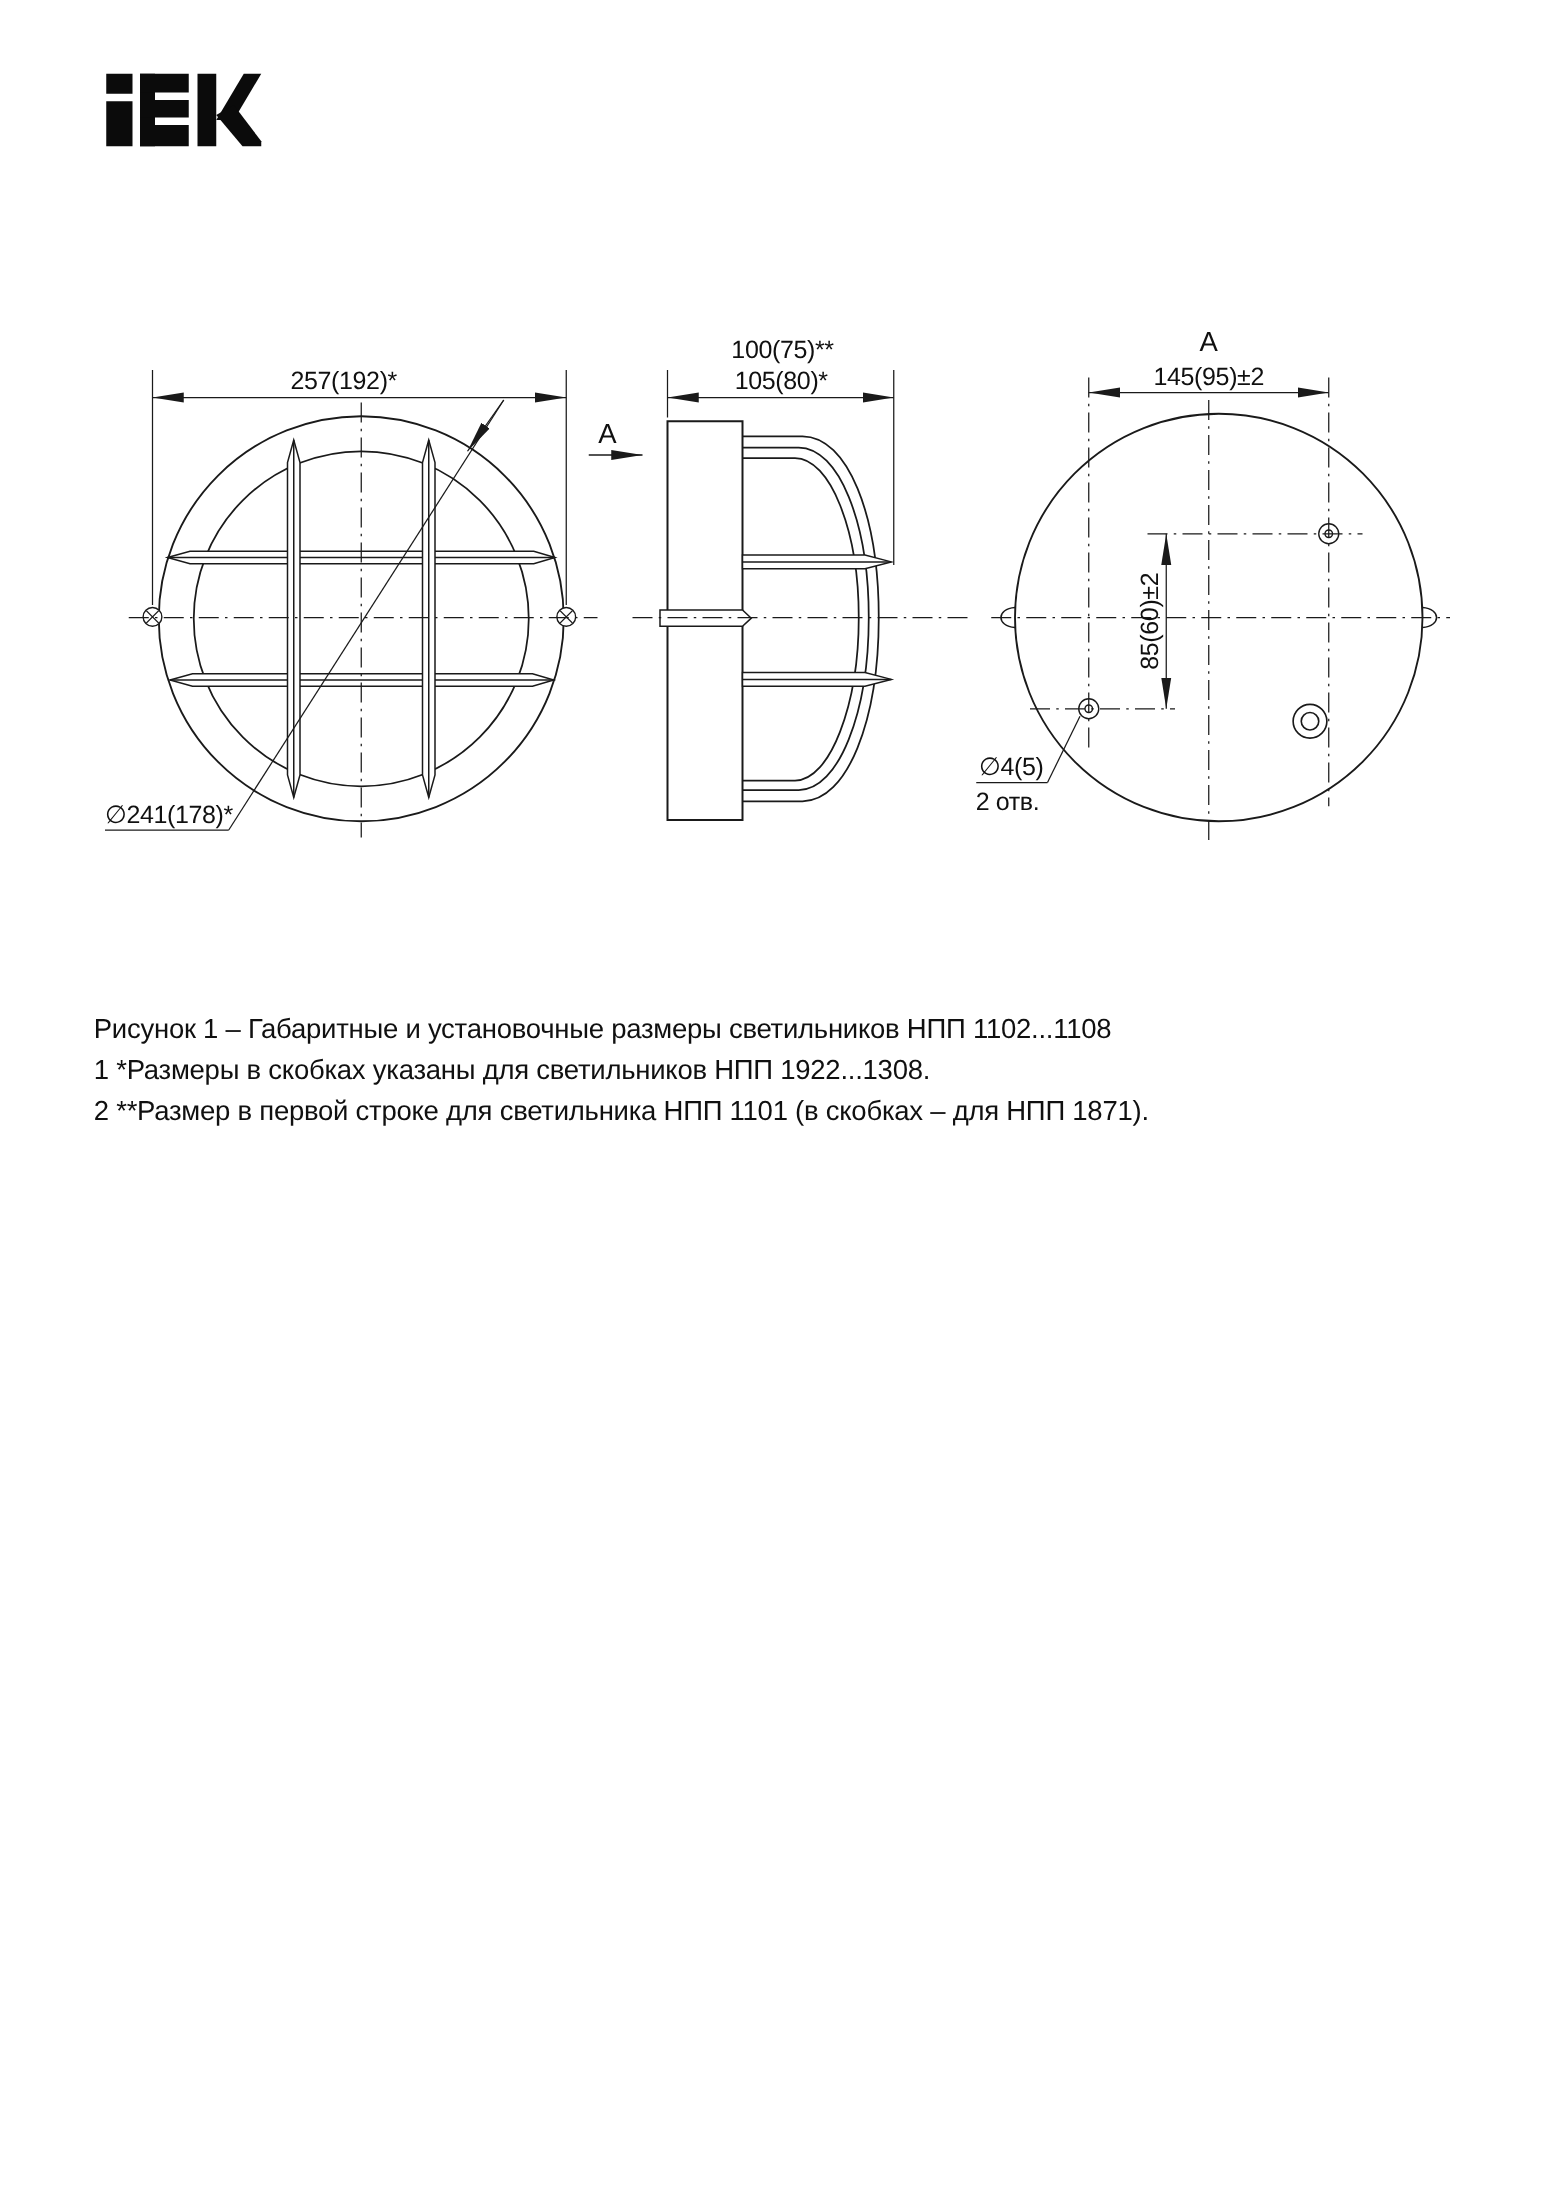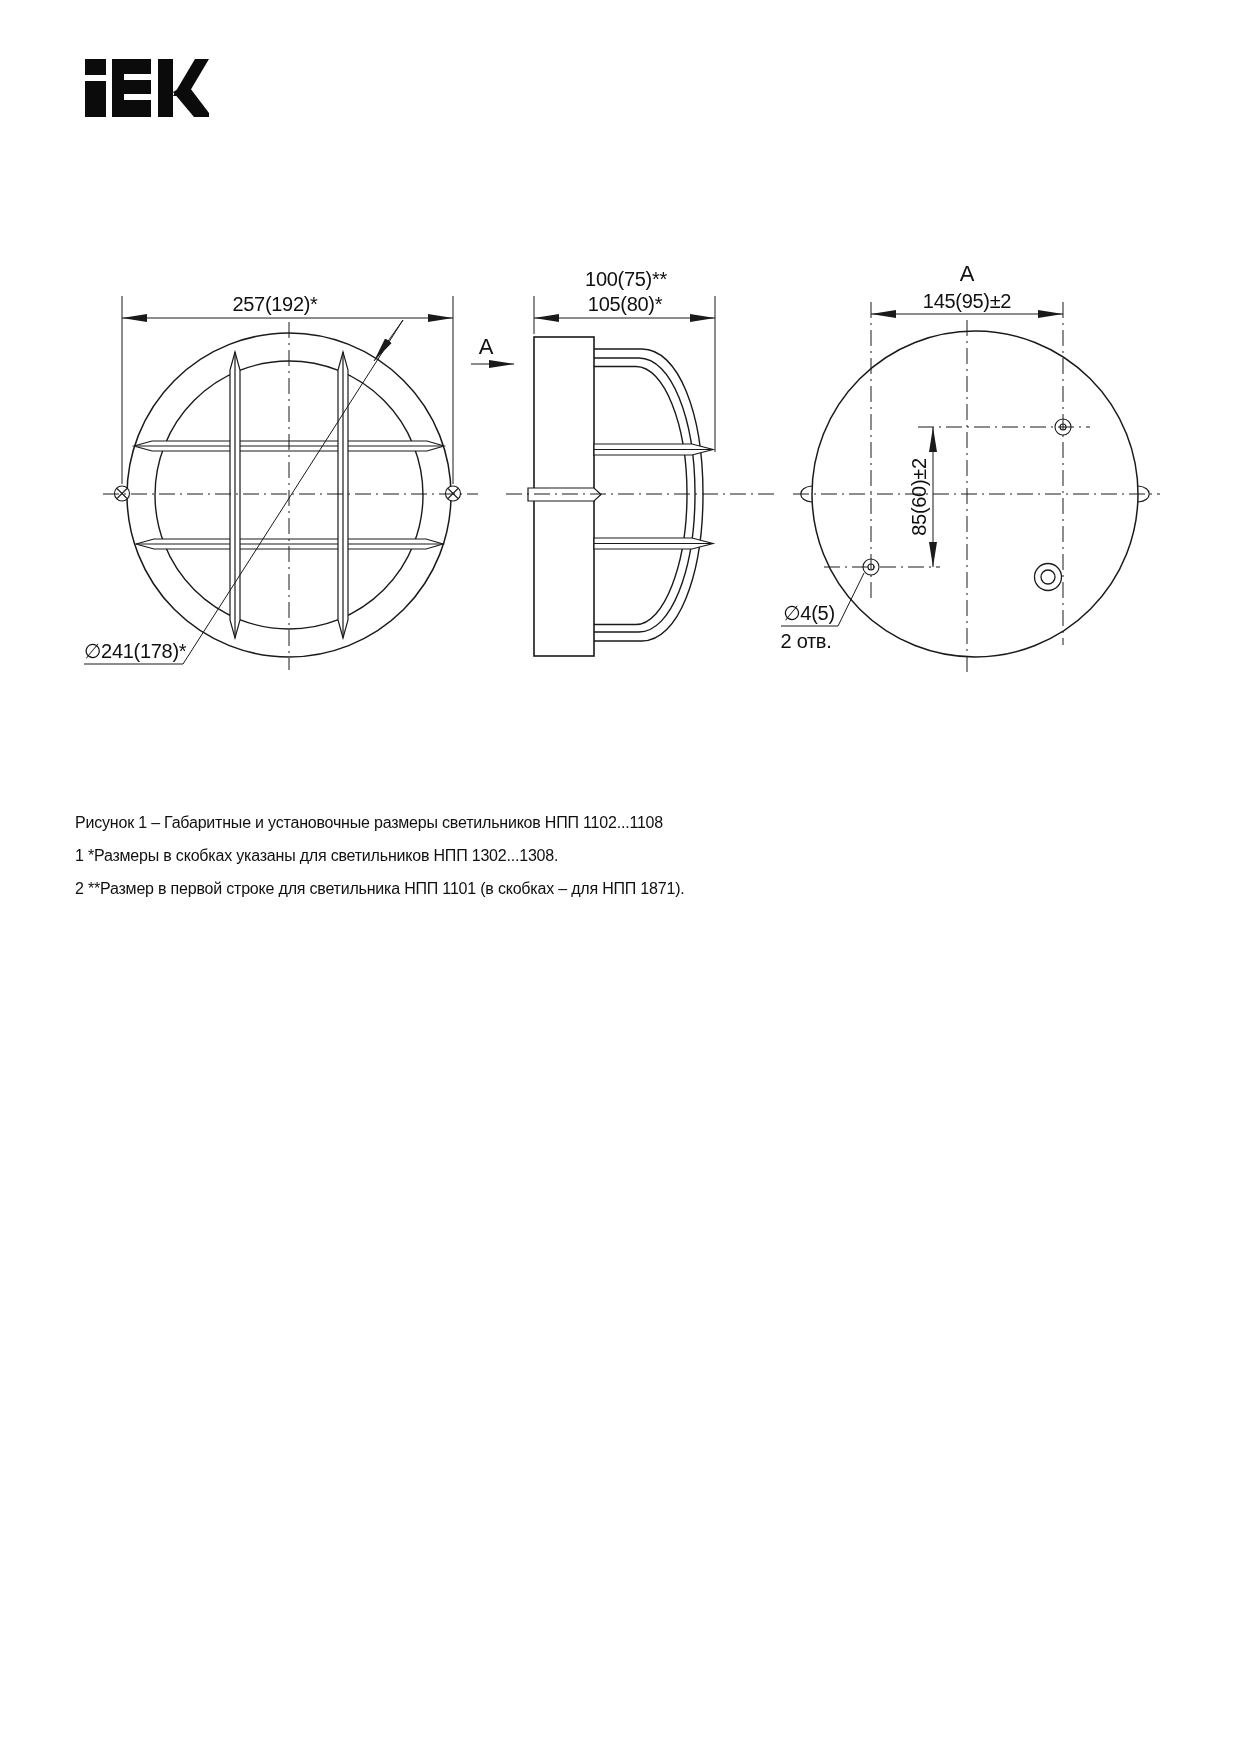--- a/index.html
+++ b/index.html
@@ -11,21 +11,21 @@
     font-family:"Liberation Sans","DejaVu Sans",sans-serif;
     color:#111;
     overflow:hidden;
   }
   .drawing-svg{position:absolute;left:0;top:0;}
   .caption-block{
     position:absolute;
     left:75px;
     top:806px;
     width:1110px;
-    font-size:16px;
+    font-size:22px;
     line-height:33px;
     letter-spacing:-0.2px;
     color:#101010;
   }
   .caption-block div{white-space:nowrap;}
   svg text{
     font-family:"Liberation Sans","DejaVu Sans",sans-serif;
     fill:#101010;
   }
   .dim-label{font-size:20px;letter-spacing:-0.3px;}
@@ -178,17 +178,17 @@
     </g>
     <text class="view-label" x="967" y="281" text-anchor="middle">A</text>
     <text class="dim-label" x="967" y="308" text-anchor="middle">145(95)±2</text>
     <text class="dim-label" transform="translate(926,497) rotate(-90)" text-anchor="middle">85(60)±2</text>
     <text class="dim-label" x="809" y="620" text-anchor="middle">∅4(5)</text>
     <text class="dim-label" x="806" y="648" text-anchor="middle">2 отв.</text>
   </svg>
 
   <div class="caption-block">
     <div>Рисунок 1 – Габаритные и установочные размеры светильников НПП 1102...1108</div>
-    <div>1 *Размеры в скобках указаны для светильников НПП 1302...1308.</div>
+    <div>1 *Размеры в скобках указаны для светильников НПП 1922...1308.</div>
     <div>2 **Размер в первой строке для светильника НПП 1101 (в скобках – для НПП 1871).</div>
   </div>
 
 </div>
 
 </body></html>

